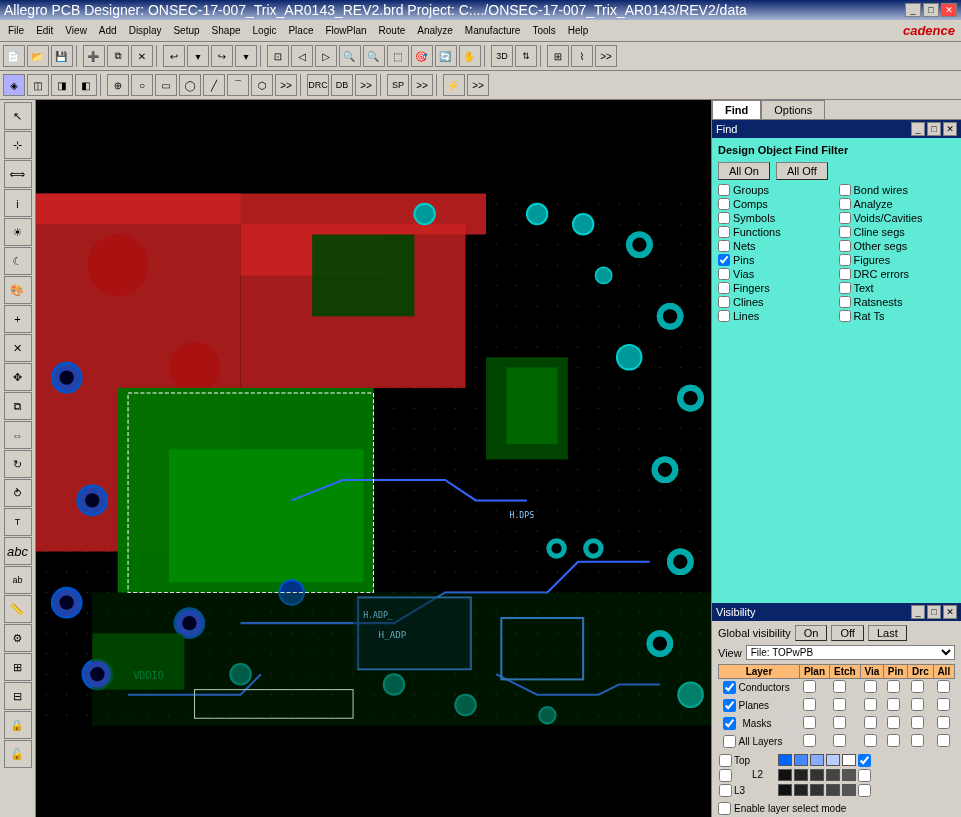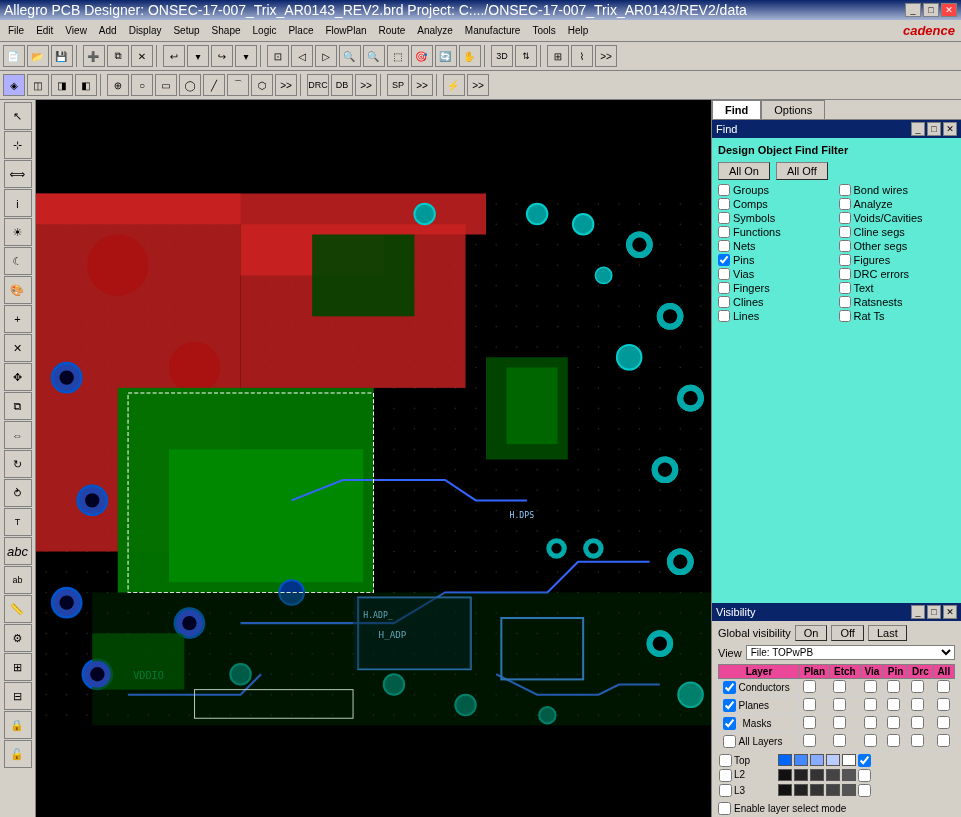--- a/index.html
+++ b/index.html
@@ -53,21 +53,21 @@
 
     
     #visibility-panel { background: #d4d0c8; }
     .vis-inner { padding: 4px 6px; }
     .vis-controls { display: flex; align-items: center; gap: 4px; margin-bottom: 4px; font-size: 11px; }
     .vis-btn { padding: 1px 8px; background: #d4d0c8; border: 1px outset #808080; font-size: 11px; cursor: pointer; }
     .view-select { font-size: 10px; border: 1px solid #808080; background: white; width: 100%; }
 
     
     #layers-table { width: 100%; font-size: 10px; border-collapse: collapse; }
-    #layers-table th { background: #ec4899; border: 1px solid #808080; padding: 1px 3px; font-size: 10px; }
+    #layers-table th { background: #fdba74; border: 1px solid #808080; padding: 1px 3px; font-size: 10px; }
     #layers-table td { border: 1px solid #d0d0d0; padding: 1px 3px; vertical-align: middle; }
 
     
     #find-panel::-webkit-scrollbar { width: 8px; }
     #find-panel::-webkit-scrollbar-track { background: #d4d0c8; }
     #find-panel::-webkit-scrollbar-thumb { background: #808080; }
     .pcb-svg { position: absolute; top: 0; left: 0; width: 100%; height: 100%; }
   </style>
 </head>
 <body>
@@ -499,21 +499,21 @@
                 <div style="width:14px;height:12px;background:#4488ff;border:1px solid #555;cursor:pointer;"></div>
                 <div style="width:14px;height:12px;background:#88aaff;border:1px solid #555;cursor:pointer;"></div>
                 <div style="width:14px;height:12px;background:#bbccff;border:1px solid #555;cursor:pointer;"></div>
                 <div style="width:14px;height:12px;background:#ffffff;border:1px solid #555;cursor:pointer;"></div>
                 <input type="checkbox" checked="" style="">
               </div>
             </td>
           </tr>
           <tr>
             <td style="padding:1px;">
-              <div style="display:flex;align-items:flex-start;gap:2px;">
+              <div style="display:flex;align-items:flex-start;gap:20px;">
                 <input type="checkbox" style="">
                 <span>L2</span>
               </div>
             </td>
             <td>
               <div style="display:flex;gap:2px;">
                 <div style="width:14px;height:12px;background:#111111;border:1px solid #555;cursor:pointer;"></div>
                 <div style="width:14px;height:12px;background:#222222;border:1px solid #555;cursor:pointer;"></div>
                 <div style="width:14px;height:12px;background:#333333;border:1px solid #555;cursor:pointer;"></div>
                 <div style="width:14px;height:12px;background:#444444;border:1px solid #555;cursor:pointer;"></div>

